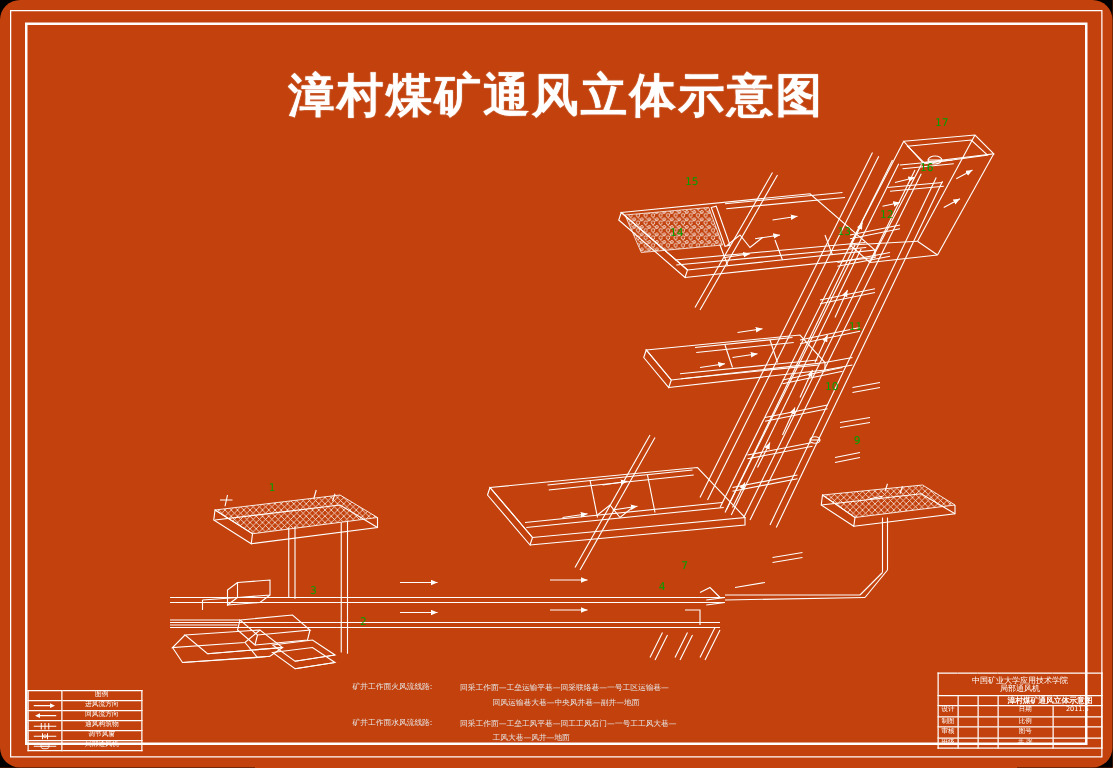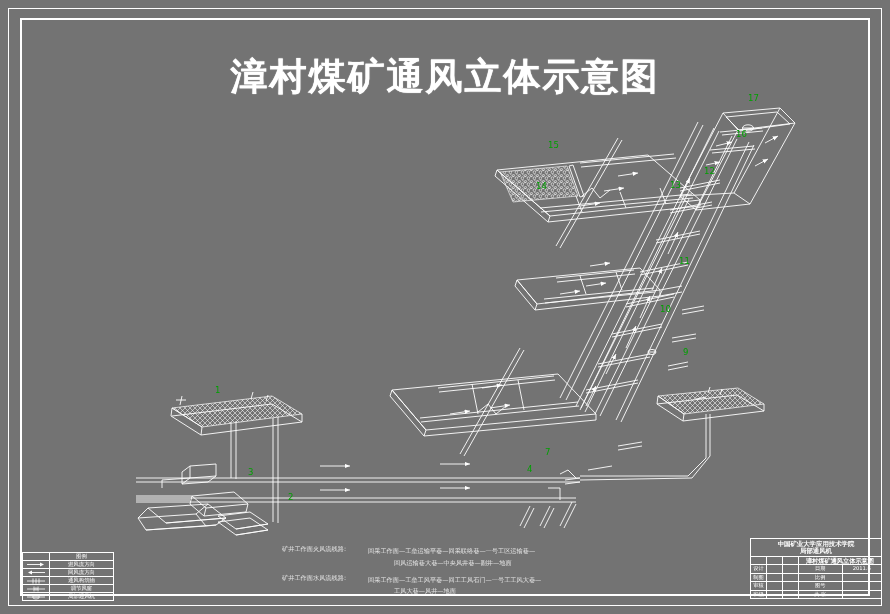--- a/index.html
+++ b/index.html
@@ -1,17 +1,17 @@
 <!DOCTYPE html>
 <html><head>
 <meta charset="utf-8">
 <style>
   html,body{margin:0;padding:0;background:#000;}
   body{width:890px;height:614px;overflow:hidden;font-family:"Liberation Sans",sans-serif;}
-  #root{position:relative;width:890px;height:614px;background:#737373;}
+  #root{position:relative;width:890px;height:614px;background:#c2410c;border-radius:16px;}
 
   
   .frame-outer{position:absolute;left:8px;top:8px;width:874px;height:598px;border:1px solid #ffffff;box-sizing:border-box;}
   .frame-inner{position:absolute;left:20px;top:18px;width:850px;height:578px;border:2px solid #ffffff;box-sizing:border-box;}
 
   
   .sheet-title{
     position:absolute;left:0;top:52px;width:890px;text-align:center;
     color:#ffffff;font-size:37px;font-weight:bold;letter-spacing:2px;
     font-family:"DejaVu Sans","Liberation Sans",sans-serif;
@@ -35,21 +35,21 @@
 
   
   #legend-table{left:22px;top:552px;width:92px;}
   #legend-table td{height:7px;}
   #legend-table td.sym{width:26px;}
   #legend-table td.desc{width:64px;}
 
   
   #title-block{left:750px;top:538px;width:132px;}
   #title-block td{height:7.4px;font-size:5.2px;}
-  .tb-head{height:17px !important;font-size:6.4px !important;line-height:1.45;font-weight:bold;margin-left:36px;}
+  .tb-head{height:17px !important;font-size:6.4px !important;line-height:1.45;font-weight:normal;margin-left:36px;}
   .tb-name{font-size:6.2px !important;font-weight:bold;}
 
   
   .symwrap{display:flex;align-items:center;justify-content:center;height:100%;}
 </style>
 </head>
 <body>
 
 <div id="root">
 

